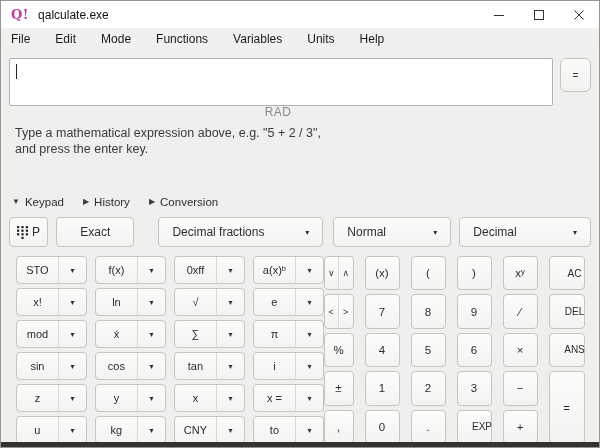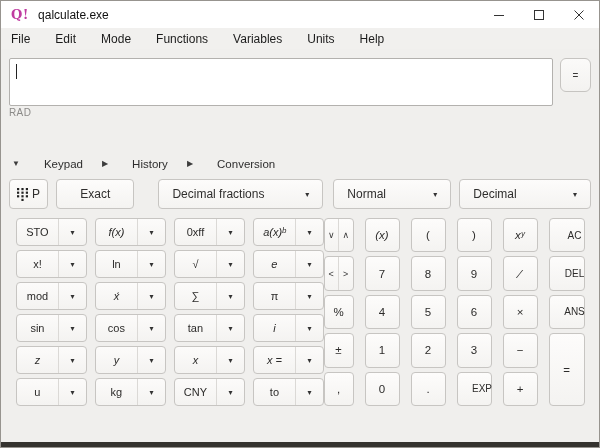--- a/index.html
+++ b/index.html
@@ -20,31 +20,31 @@
 
   .content { padding:0 8px; }
 
   
   .input-row { margin-top:9px; display:flex; align-items:flex-start; }
   .expr-box { flex:1; height:48px; background:#ffffff; border:1px solid #b3b1ae; border-radius:2px; padding:5px 6px; }
   .caret { width:1px; height:15px; background:#222; }
   .eq-btn { width:31px; height:34px; margin-left:7px; border:1px solid #c6c4c1; border-radius:6px;
             background:linear-gradient(#fbfaf9,#f3f2f0); font-size:10px; color:#3a3938;
             display:flex; align-items:center; justify-content:center; }
-  .rad-line { height:13px; line-height:13px; text-align:left; padding-right:44px;
-              font-size:10px; color:#8b8a88; letter-spacing:0.4px; }
+  .rad-line { height:13px; line-height:13px; text-align:center; padding-right:44px;
+              font-size:12px; color:#8b8a88; letter-spacing:0.4px; }
 
   
   .help { margin-top:6px; padding-left:6px; font-size:12.5px; color:#3a3a3a; line-height:16px; }
 
   
   .expander-bar { margin-top:38px; display:flex; gap:19px; padding-left:3px; height:14px; align-items:center; }
   .expander { display:flex; align-items:center; gap:5px; }
   .exp-arrow { font-size:8px; color:#3c3c3c; line-height:1; }
-  .exp-label { font-size:11.5px; color:#2e2e2e;margin-left:19px; }
+  .exp-label { font-size:11.5px; color:#2e2e2e; }
 
   
   .toolbar { margin-top:8px; display:flex; height:30px; }
   .tb-btn { height:30px; border:1px solid #c7c5c2; border-radius:4px;
             background:linear-gradient(#fdfcfb,#f4f3f1); font-size:12px; color:#2f2e2d;
             display:flex; align-items:center; justify-content:center; font-family:inherit; }
   .w-pad  { width:40px; gap:4px; }
   .w-exact{ width:80px;  margin-left:8px; }
   .w-frac { width:168px; margin-left:24px; }
   .w-norm { width:120px; margin-left:10px; }
@@ -54,21 +54,21 @@
 
   
   .keypads { margin-top:9px; display:flex; justify-content:center; height:188px; }
   .left-keypad { display:grid; grid-template-columns:repeat(4,71px); grid-template-rows:repeat(6,1fr);
                  gap:4px 8px; width:308px; }
   .split-btn { display:flex; border:1px solid #c7c5c2; border-radius:4px; overflow:hidden;
                background:linear-gradient(#fcfbfa,#f4f3f1); }
   .sb-label { flex:1.6; display:flex; align-items:center; justify-content:center;
               font-size:11px; color:#2c2b2a; border-right:1px solid #dbd9d6; }
   .sb-arrow { flex:1; display:flex; align-items:center; justify-content:center; font-size:8px; color:#333; }
-  .it { font-style:italic; }
+  .it { }
 
   .right-keypad { display:grid; grid-template-columns:30px 35px 35px 35px 35px 36px;
                   grid-template-rows:repeat(5,1fr); gap:4px 11px; width:261px; }
   .key { border:1px solid #c7c5c2; border-radius:4px; background:linear-gradient(#fdfcfb,#f4f3f1);
          display:flex; align-items:center; justify-content:center; font-size:11.5px; color:#2c2b2a; }
   .key.small { font-size:10px;padding-left:16px; }
   .key.tall { grid-row:span 2; }
   .key.split { padding:0; }
   .key.split .half { flex:1; display:flex; align-items:center; justify-content:center;
                      font-size:9px; color:#3a3a3a; height:100%; }
@@ -116,20 +116,24 @@
   <div class="content">
 
     <div class="input-row">
       <div class="expr-box">
         <div class="caret"></div>
       </div>
       <div class="eq-btn">=</div>
     </div>
     <div class="rad-line">RAD</div>
 
+    <div class="help">
+      <div>Type a mathematical expression above, e.g. "5 + 2 / 3",</div>
+      <div>and press the enter key.</div>
+    </div>
 
     <div class="expander-bar">
         <div class="expander">
           <span class="exp-arrow">▼</span>
           <span class="exp-label">Keypad</span>
         </div>
         <div class="expander">
           <span class="exp-arrow">▶</span>
           <span class="exp-label">History</span>
         </div>

